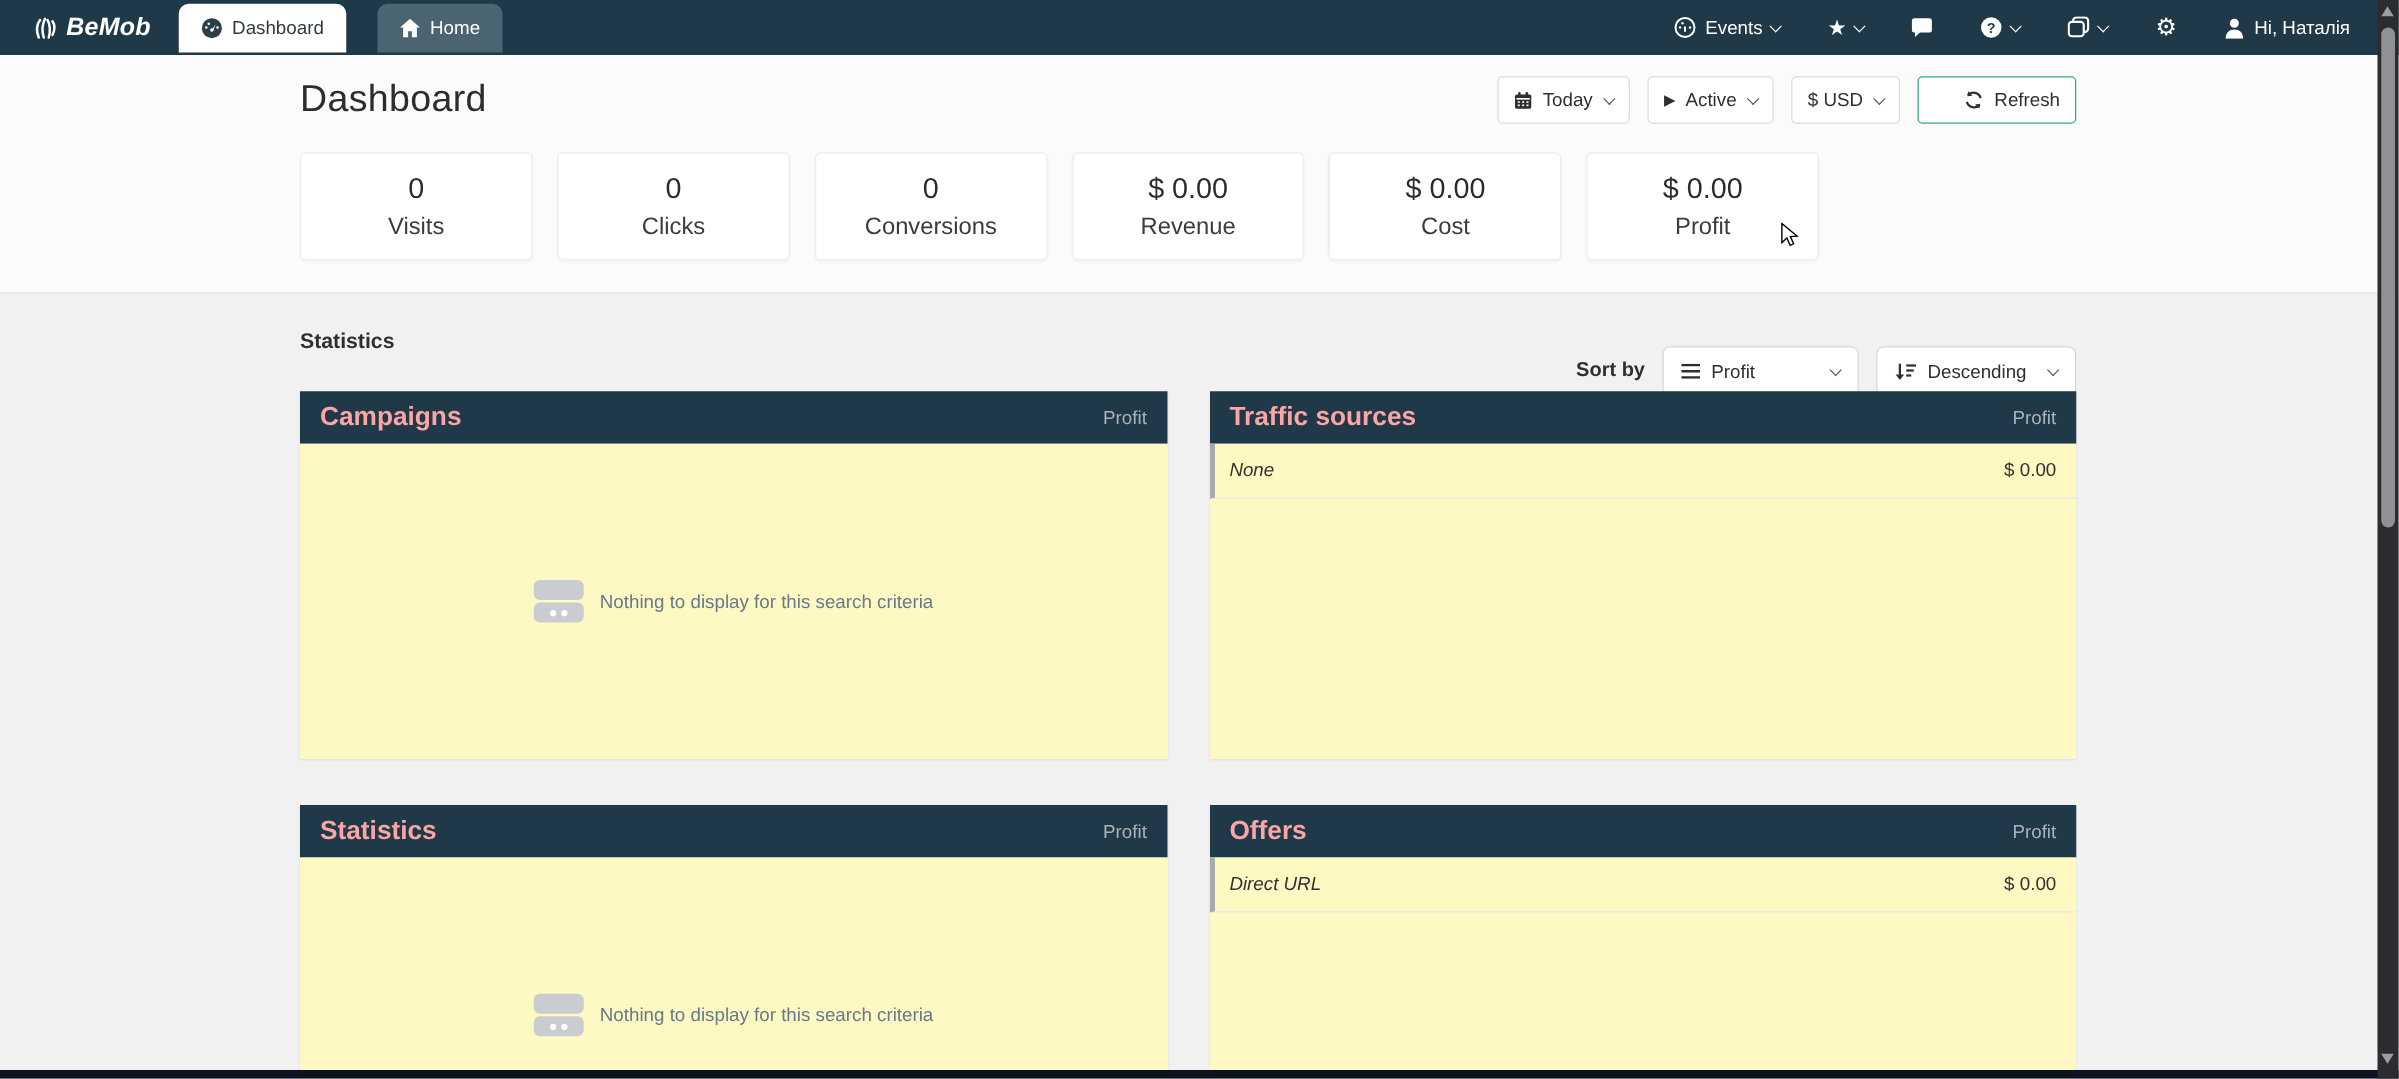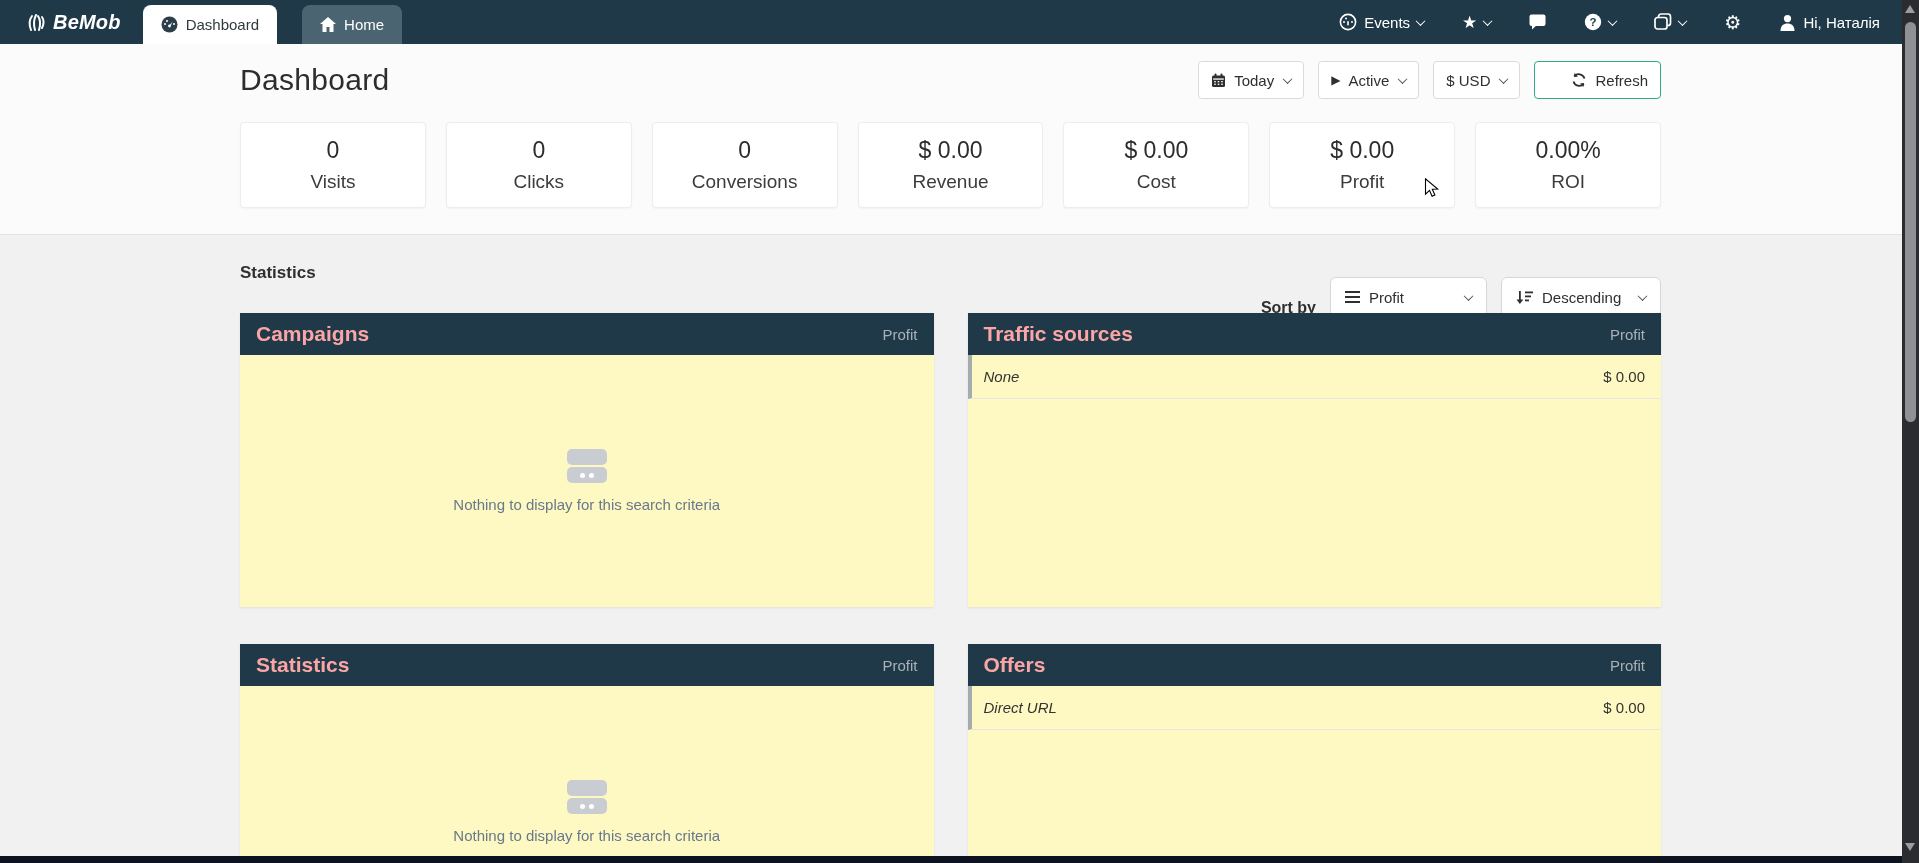--- a/index.html
+++ b/index.html
@@ -1,20 +1,20 @@
 <!DOCTYPE html>
 <html><head>
 <meta charset="utf-8">
 <style>
   * { margin:0; padding:0; box-sizing:border-box; }
   html,body { width:1919px; height:863px; overflow:hidden; }
   body { font-family:"Liberation Sans", sans-serif; background:#f1f1f2; position:relative; color:#2f2f2f; }
 
   
-  .navbar { height:44px; background:#1f3948; display:flex; align-items:flex-end; padding-left:25px; padding-right:39px; }
+  .navbar { height:44px; background:#1f3948; display:flex; align-items:center; padding-left:25px; padding-right:39px; }
   .brand { display:flex; align-items:center; gap:6px; color:#fff; height:44px; margin-right:22px; }
   .brand-name { font-size:20px; font-weight:bold; font-style:italic; letter-spacing:.2px; }
   .tab { height:39px; display:flex; align-items:center; gap:8px; padding:0 18px; border-radius:8px 8px 0 0; font-size:15px; cursor:pointer; }
   .tab.active { background:#fff; color:#2f3a40; }
   .tab.inactive { background:#4a6472; color:#fff; margin-left:25px; }
   .nav-right { margin-left:auto; display:flex; align-items:center; gap:38px; color:#fff; font-size:15px; height:44px; }
   .nav-item { display:flex; align-items:center; gap:7px; cursor:pointer; }
   .chev { display:inline-block; width:7px; height:7px; border-right:1.7px solid currentColor; border-bottom:1.7px solid currentColor; transform:rotate(45deg) translate(-1px,-1px); }
   .star-glyph { font-size:17px; line-height:1; }
   .gear-glyph { font-size:19px; line-height:1; }
@@ -31,36 +31,36 @@
 
   .cards-row { display:grid; grid-template-columns:repeat(7,1fr); gap:20px; margin-top:22px; }
   .stat-card { height:86px; background:#fff; border:1px solid #ededee; border-radius:4px; box-shadow:0 1px 2px rgba(0,0,0,.04); display:flex; flex-direction:column; align-items:center; justify-content:center; gap:7px; }
   .stat-value { font-size:23px; color:#2c2c2c; }
   .stat-label { font-size:19px; color:#3c3c3c; }
 
   
   .stats-section { padding:18px 258px 0 240px; }
   .stats-header { display:flex; align-items:center; justify-content:space-between; height:40px; }
   .stats-title { font-size:17px; font-weight:bold; color:#2f2f2f; }
-  .sort-controls { display:flex; align-items:flex-end; gap:14px;margin-top:48px; }
+  .sort-controls { display:flex; align-items:center; gap:14px;margin-top:48px; }
   .sort-label { font-size:16px; font-weight:bold; color:#2f2f2f; }
   .dropdown { height:40px; background:#fff; border:1px solid #d5d8da; border-radius:6px; display:flex; align-items:center; gap:9px; padding:0 14px; font-size:15px; color:#2f2f2f; cursor:pointer; }
   .dropdown .chev { color:#555; margin-left:auto; }
   .dd-field { width:157px; } .dd-dir { width:160px; }
 
   .panels-grid { display:grid; grid-template-columns:repeat(2,1fr); column-gap:34px; row-gap:37px; margin-top:20px; }
   .panel { box-shadow:0 1px 2px rgba(0,0,0,.08); }
   .panel-header { height:42px; background:#1f3948; display:flex; align-items:center; justify-content:space-between; padding:0 16px; }
   .panel-title { color:#fca5a5; font-weight:bold; font-size:21px; }
   .panel-metric { color:#a9b2b8; font-size:15px; }
   .panel-body { height:252px; background:#fef9c3; }
   .panel-row { height:44px; display:flex; align-items:center; justify-content:space-between; padding:0 16px 0 12px; border-bottom:1px solid #e7e7e8; border-left:4px solid #a6abb0; }
   .row-name { font-style:italic; font-size:15px; color:#333; }
   .row-value { font-size:15px; color:#333; }
-  .empty-state { height:100%; display:flex; flex-direction:column; align-items:center; justify-content:center; gap:13px; }
+  .empty-state { height:100%; display:flex; align-items:center; justify-content:center; gap:13px; }
   .empty-text { font-size:15px; color:#68798a; }
   .db-icon { width:40px; }
   .db-icon .slab { width:40px; height:16px; background:#c9cdd1; border-radius:5px; position:relative; }
   .db-icon .slab + .slab { margin-top:2px; }
   .db-icon .dots { position:absolute; top:6px; left:13px; display:flex; gap:4px; }
   .db-icon .dot { width:5px; height:5px; background:#fff; border-radius:50%; }
 
   
   .scrollbar { position:absolute; top:0; right:0; width:17px; height:863px; background:#2b2c2f; z-index:50; }
   .sb-up { position:absolute; top:5px; left:3px; width:0; height:0; border-left:5.5px solid transparent; border-right:5.5px solid transparent; border-bottom:8px solid #9b9da1; }
@@ -218,24 +218,20 @@
       <div class="stat-label">Revenue</div>
     </div>
     <div class="stat-card">
       <div class="stat-value">$ 0.00</div>
       <div class="stat-label">Cost</div>
     </div>
     <div class="stat-card">
       <div class="stat-value">$ 0.00</div>
       <div class="stat-label">Profit</div>
     </div>
-    <div class="stat-card">
-      <div class="stat-value">0.00%</div>
-      <div class="stat-label">ROI</div>
-    </div>
   </div>
 </div>
 
 <div class="stats-section">
   <div class="stats-header">
     <div class="stats-title">Statistics</div>
     <div class="sort-controls">
       <span class="sort-label">Sort by</span>
       <div class="dropdown dd-field">
         <svg width="15" height="12" viewBox="0 0 15 12">

